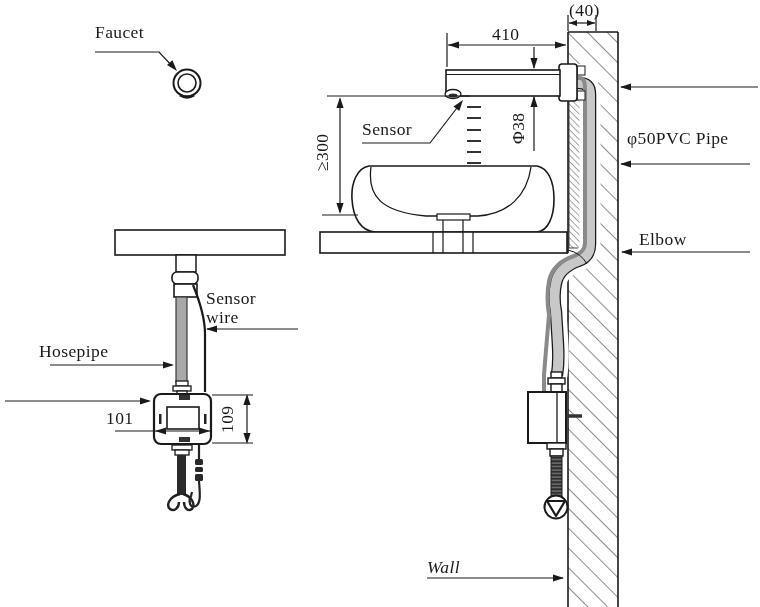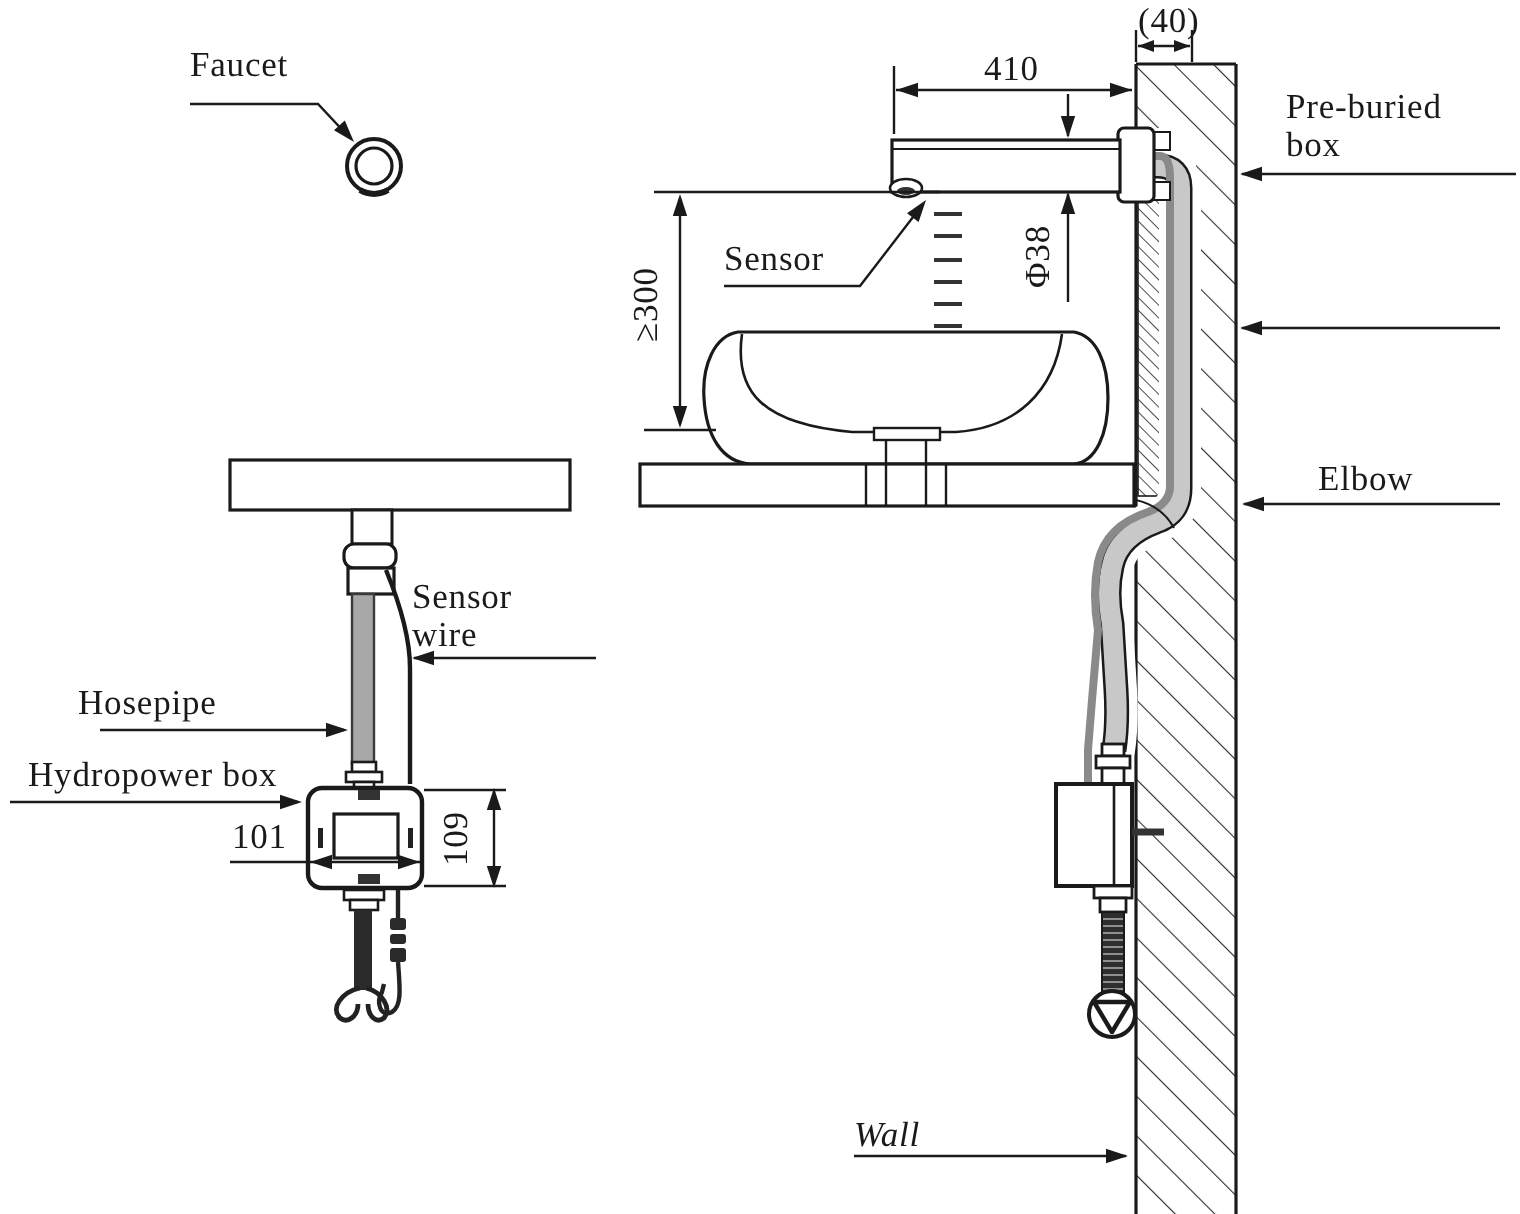--- a/index.html
+++ b/index.html
@@ -186,28 +186,24 @@
     <polygon points="151,401 140,397.4 140,404.6"></polygon>
   </g>
 </svg>
 
 <div class="lbl" style="left:95px;top:23px;">Faucet</div>
 <div class="lbl" style="left:206px;top:289px;">
   <div>Sensor</div>
   <div>wire</div>
 </div>
 <div class="lbl" style="left:39px;top:342px;">Hosepipe</div>
-<div class="lbl" style="left:14px;top:378px;">Hydropower box</div>
-<div class="lbl" style="left:116px;top:409px;font-family:Liberation Serif, serif;">101</div>
+<div class="lbl" style="left:106px;top:409px;font-family:Liberation Serif, serif;">101</div>
 <div class="lbl rot" style="left:214px;top:410px;">109</div>
 <div class="lbl rot" style="left:304px;top:143px;">≥300</div>
 <div class="lbl" style="left:362px;top:120px;">Sensor</div>
 <div class="lbl" style="left:492px;top:25px;">410</div>
 <div class="lbl" style="left:569px;top:1px;">(40)</div>
 <div class="lbl rot" style="left:503px;top:119px;">Φ38</div>
-<div class="lbl" style="left:643px;top:44px;">
-  <div>Pre-buried</div>
-  <div>box</div>
+<div class="lbl" style="left:627px;top:129px;">φ50PVC Pipe</div>
+<div class="lbl" style="left:639px;top:230px;">Elbow</div>
+<div class="lbl" style="left:427px;top:558px;font-style:italic;">Wall</div>
+
 </div>
-<div class="lbl" style="left:639px;top:230px;margin-left:20px;">Elbow</div>
-<div class="lbl" style="left:427px;top:558px;font-style:italic;">Wall</div>
-
-</div>
 
 </body></html>

